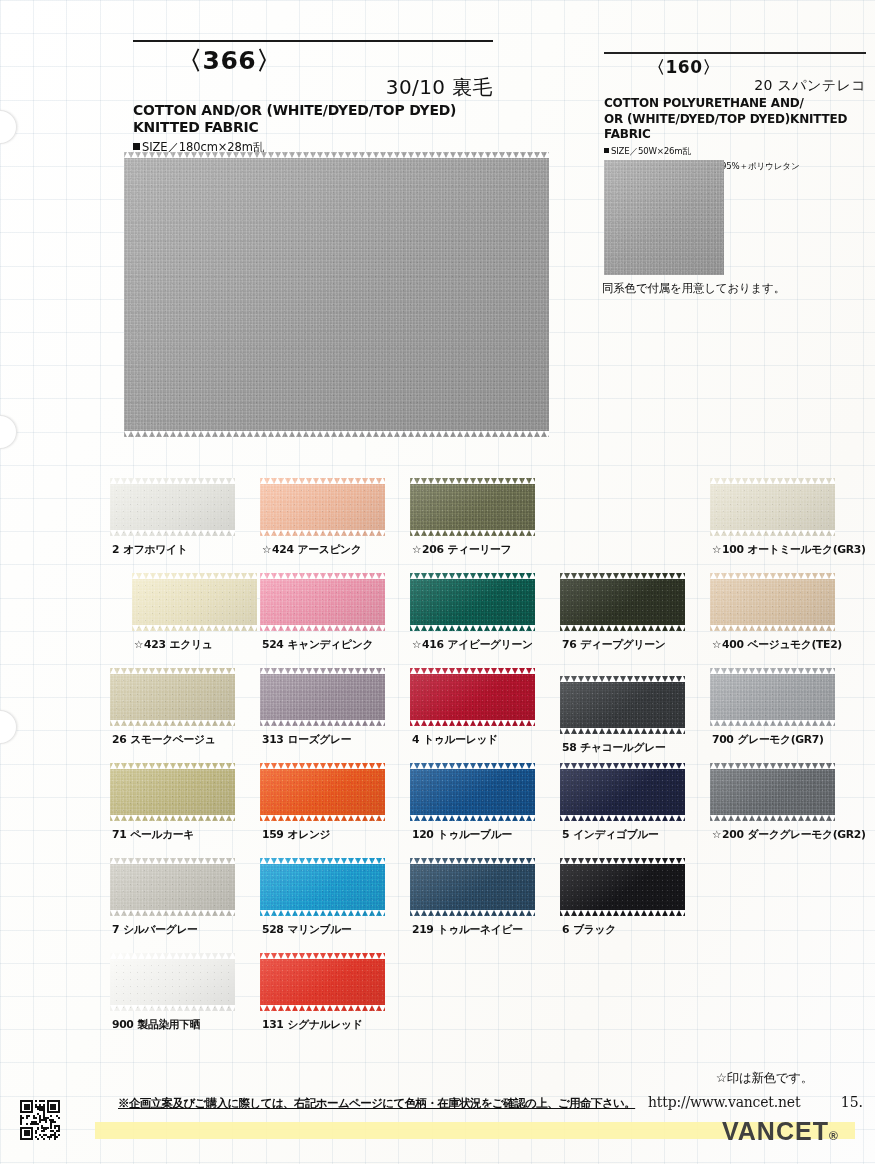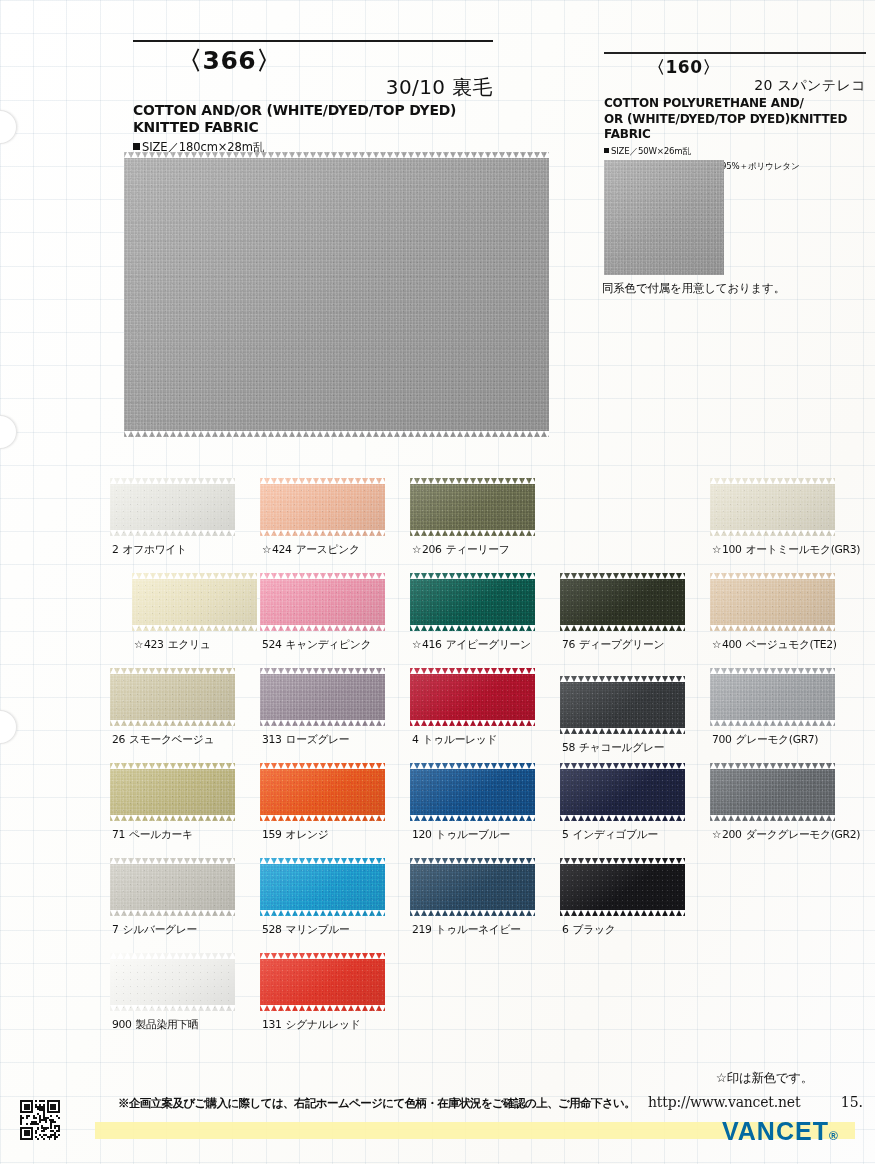--- a/index.html
+++ b/index.html
@@ -82,40 +82,40 @@
   .edge-top{top:-1px;}
   .edge-bot{bottom:-1px;transform:scaleY(-1);}
 
   .big-swatch{position:absolute;left:124px;top:152px;width:425px;height:285px;}
   .small-swatch{position:absolute;left:604px;top:160px;width:120px;height:115px;}
   .note-small{position:absolute;left:602px;top:281px;font-size:11.5px;letter-spacing:-.2px;}
 
   
   .grid{position:absolute;left:110px;top:478px;width:752px;}
   .row{position:relative;height:95px;}
-  .cell{position:absolute;top:0;width:125px;}
+  .cell{position:absolute;top:0;width:125px;font-weight:bold;}
   .chip{width:125px;height:58px;position:relative;}
   .lbl{
     font-size:10.8px;letter-spacing:-.35px;white-space:nowrap;
     margin-top:7px;margin-left:2px;color:#131313;
   }
   .lbl .star{font-size:10.5px;margin-right:1px;}
   .lbl .num{margin-right:4px;}
 
   
   .newcolor-note{position:absolute;right:62px;top:1070px;font-size:12.5px;letter-spacing:-.3px;}
   .foot-note{position:absolute;left:118px;top:1096px;font-size:11.5px;letter-spacing:-.6px;font-weight:600;
-    font-family:"DejaVu Serif","Liberation Serif",serif;}
+    font-family:"DejaVu Serif","Liberation Serif",serif;text-decoration:underline;}
   .foot-url{position:absolute;left:648px;top:1094px;font-size:14px;letter-spacing:-.2px;
     font-family:"DejaVu Serif","Liberation Serif",serif;color:#1a1a1a;}
   .page-no{position:absolute;right:12px;top:1094px;font-size:14px;
     font-family:"DejaVu Serif","Liberation Serif",serif;}
   .hl-bar{position:absolute;left:95px;top:1122px;width:760px;height:17px;background:#fdf4a8;opacity:.92;}
   .brand{position:absolute;left:722px;top:1117px;font-size:25px;font-weight:700;letter-spacing:1px;
-    color:#0369a1;font-family:"Liberation Sans",sans-serif;}
+    color:#404040;font-family:"Liberation Sans",sans-serif;}
   .brand .dot{font-size:12px;}
   .qr{position:absolute;left:20px;top:1100px;width:40px;height:40px;}
 </style>
 </head>
 <body>
 
 <div class="paper-tint"></div>
 <div class="paper-grid"></div>
 
 <div class="sheet">

